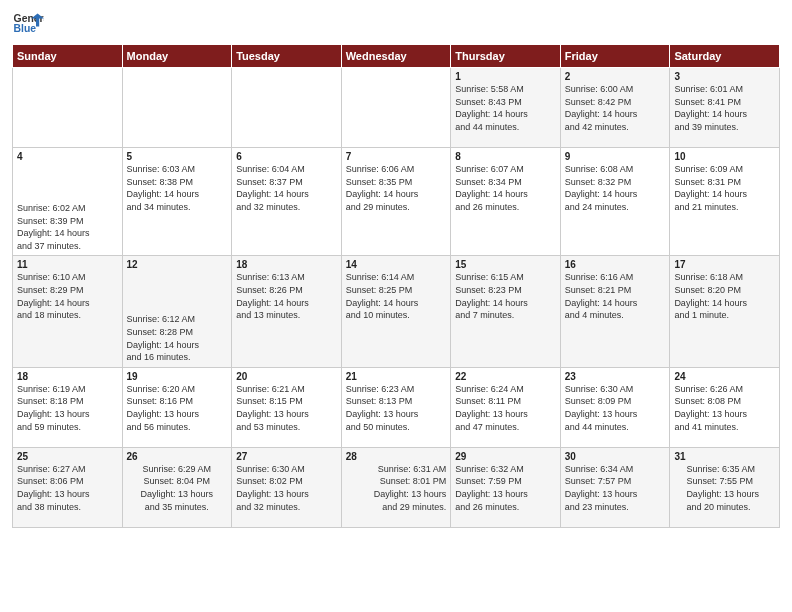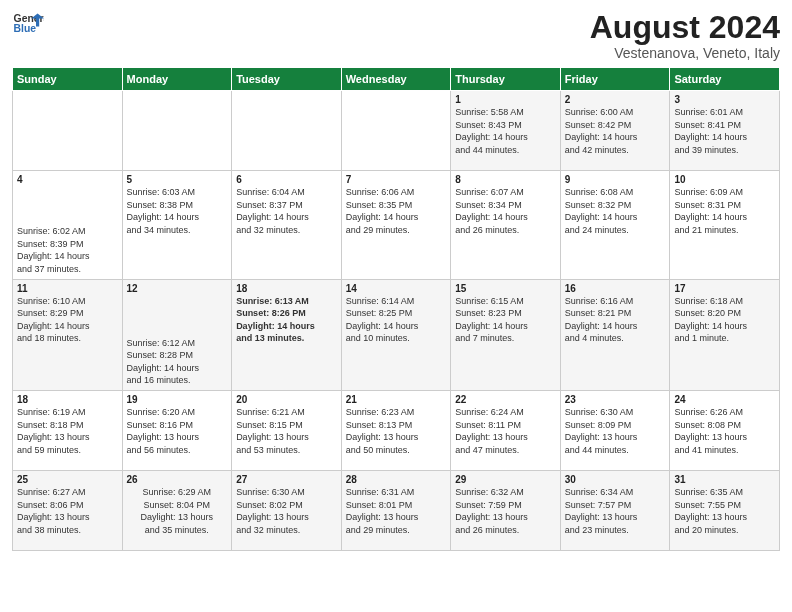--- a/index.html
+++ b/index.html
@@ -41,21 +41,21 @@
     .location {
       font-size: 14px;
       color: #555;
     }
     table {
       width: 100%;
       border-collapse: collapse;
       table-layout: fixed;
     }
     thead tr th {
-      background-color: #15803d;
+      background-color: #7f1d1d;
       color: #fff;
       font-size: 11px;
       font-weight: bold;
       padding: 5px 4px;
       text-align: left;
       border: 1px solid #fff;
     }
     tbody tr td {
       vertical-align: top;
       border: 1px solid #ccc;
@@ -91,24 +91,20 @@
 
 <div class="container">
   <div class="header-row">
     <div class="logo">
       <svg class="logo-icon" viewBox="0 0 40 34" xmlns="http://www.w3.org/2000/svg">
         <text x="2" y="14" font-size="13" font-weight="bold" fill="#333" font-family="Arial">General</text>
         <text x="2" y="27" font-size="13" font-weight="bold" fill="#2d6db5" font-family="Arial">Blue</text>
         <polygon points="32,4 40,10 34,10 34,20 30,20 30,10 24,10" fill="#2d6db5"></polygon>
       </svg>
     </div>
-    <div class="title-block">
-      <div class="month-year">August 2024</div>
-      <div class="location">Vestenanova, Veneto, Italy</div>
-    </div>
   </div>
 
   <table>
     <thead>
       <tr id="weekday-header">
           <th>Sunday</th>
           <th>Monday</th>
           <th>Tuesday</th>
           <th>Wednesday</th>
           <th>Thursday</th>
@@ -205,21 +201,21 @@
           </td>
           <td>
             <span class="day-number">12</span>
             <div class="cell-text" style="white-space: pre-line; margin-top: 43px;">Sunrise: 6:12 AM
 Sunset: 8:28 PM
 Daylight: 14 hours
 and 16 minutes.</div>
           </td>
           <td>
             <span class="day-number">18</span>
-            <div class="cell-text" style="white-space: pre-line; font-weight: bold;">Sunrise: 6:13 AM
+            <div class="cell-text" style="white-space: pre-line;">Sunrise: 6:13 AM
 Sunset: 8:26 PM
 Daylight: 14 hours
 and 13 minutes.</div>
           </td>
           <td>
             <span class="day-number">14</span>
             <div class="cell-text" style="white-space: pre-line;">Sunrise: 6:14 AM
 Sunset: 8:25 PM
 Daylight: 14 hours
 and 10 minutes.</div>
@@ -314,42 +310,42 @@
           </td>
           <td>
             <span class="day-number">27</span>
             <div class="cell-text" style="white-space: pre-line;">Sunrise: 6:30 AM
 Sunset: 8:02 PM
 Daylight: 13 hours
 and 32 minutes.</div>
           </td>
           <td>
             <span class="day-number">28</span>
-            <div class="cell-text" style="white-space: pre-line;">Sunrise: 6:31 AM
+            <div class="cell-text" style="white-space: pre-line; text-align: right;">Sunrise: 6:31 AM
 Sunset: 8:01 PM
 Daylight: 13 hours
 and 29 minutes.</div>
           </td>
           <td>
             <span class="day-number">29</span>
             <div class="cell-text" style="white-space: pre-line;">Sunrise: 6:32 AM
 Sunset: 7:59 PM
 Daylight: 13 hours
 and 26 minutes.</div>
           </td>
           <td>
             <span class="day-number">30</span>
             <div class="cell-text" style="white-space: pre-line;">Sunrise: 6:34 AM
 Sunset: 7:57 PM
 Daylight: 13 hours
 and 23 minutes.</div>
           </td>
           <td>
             <span class="day-number">31</span>
-            <div class="cell-text" style="white-space: pre-line;">Sunrise: 6:35 AM
+            <div class="cell-text" style="white-space: pre-line; margin-left: 12px;">Sunrise: 6:35 AM
 Sunset: 7:55 PM
 Daylight: 13 hours
 and 20 minutes.</div>
           </td>
         </tr>
       </tbody>
   </table>
 </div>
 
 </body></html>

